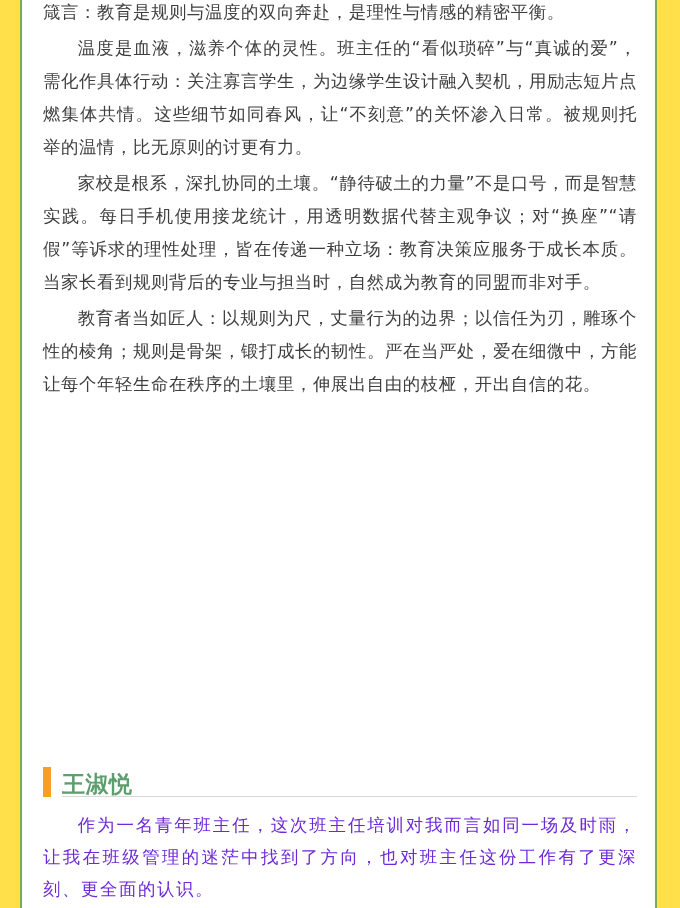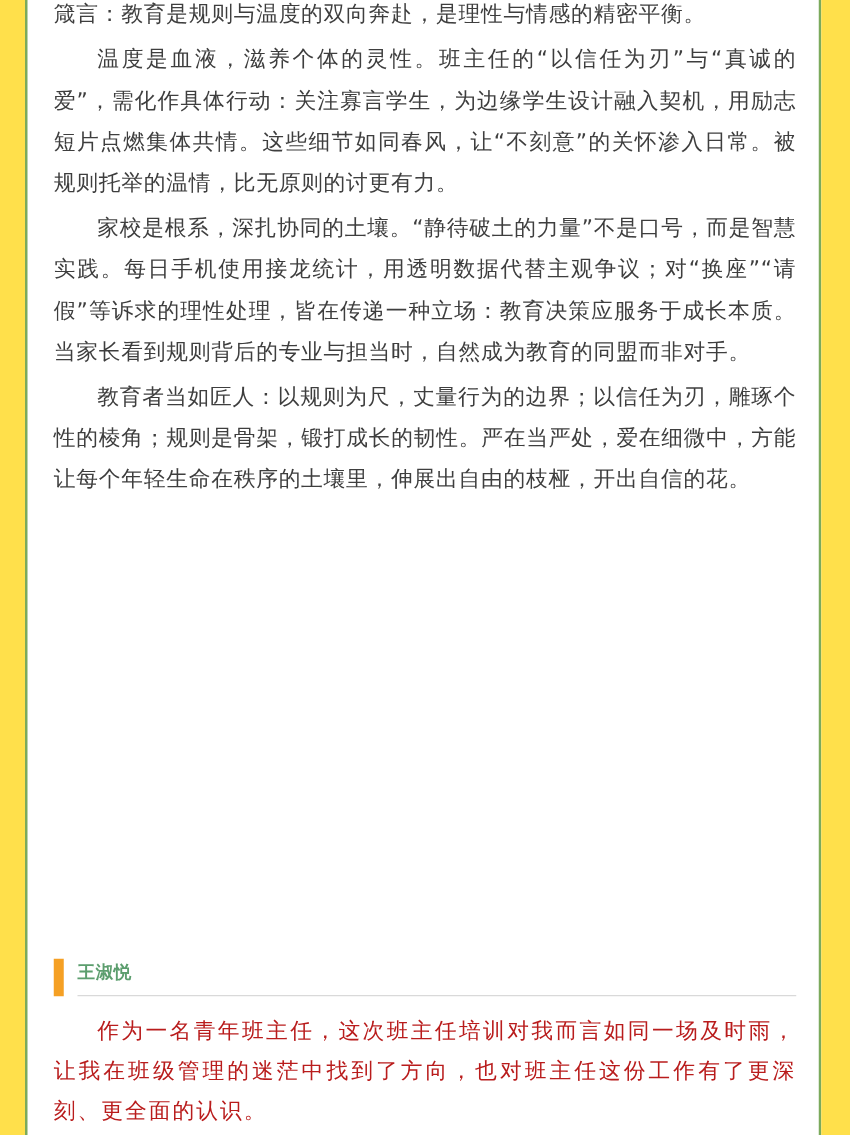--- a/index.html
+++ b/index.html
@@ -55,53 +55,53 @@
   }
   .head-bar {
     position: absolute;
     left: 0; top: 2px;
     width: 8px; height: 30px;
     background: #F5A024;
   }
   .head-title {
     position: absolute;
     left: 19px; top: 4px;
-    font-size: 14px;
+    font-size: 23px;
     font-weight: bold;
     color: #5C9E6E;
     letter-spacing: 0.5px;
   }
   .head-divider {
     position: absolute;
     left: 19px; top: 31px;
     width: 575px; height: 1px;
     background: #d9d9d9;
   }
   .content2 {
     position: absolute;
     left: 43px;
     top: 809px;
     width: 594px;
-    color: #b91c1c;
+    color: #6d28d9;
     font-size: 17.4px;
     line-height: 32px;
     letter-spacing: 1.6px;
   }
 </style>
 </head>
 <body>
 
 <div class="frame-left"></div>
 <div class="frame-left-line"></div>
 <div class="frame-right-line"></div>
 <div class="frame-right"></div>
 
 <div class="content">
   <p class="para no-indent">箴言：教育是规则与温度的双向奔赴，是理性与情感的精密平衡。</p>
-  <p class="para">温度是血液，滋养个体的灵性。班主任的“以信任为刃”与“真诚的爱”，需化作具体行动：关注寡言学生，为边缘学生设计融入契机，用励志短片点燃集体共情。这些细节如同春风，让“不刻意”的关怀渗入日常。被规则托举的温情，比无原则的讨更有力。</p>
+  <p class="para">温度是血液，滋养个体的灵性。班主任的“看似琐碎”与“真诚的爱”，需化作具体行动：关注寡言学生，为边缘学生设计融入契机，用励志短片点燃集体共情。这些细节如同春风，让“不刻意”的关怀渗入日常。被规则托举的温情，比无原则的讨更有力。</p>
   <p class="para">家校是根系，深扎协同的土壤。“静待破土的力量”不是口号，而是智慧实践。每日手机使用接龙统计，用透明数据代替主观争议；对“换座”“请假”等诉求的理性处理，皆在传递一种立场：教育决策应服务于成长本质。当家长看到规则背后的专业与担当时，自然成为教育的同盟而非对手。</p>
   <p class="para">教育者当如匠人：以规则为尺，丈量行为的边界；以信任为刃，雕琢个性的棱角；规则是骨架，锻打成长的韧性。严在当严处，爱在细微中，方能让每个年轻生命在秩序的土壤里，伸展出自由的枝桠，开出自信的花。</p>
 </div>
 
 <div class="section-head">
   <div class="head-bar"></div>
   <div class="head-title">王淑悦</div>
   <div class="head-divider"></div>
 </div>
 

